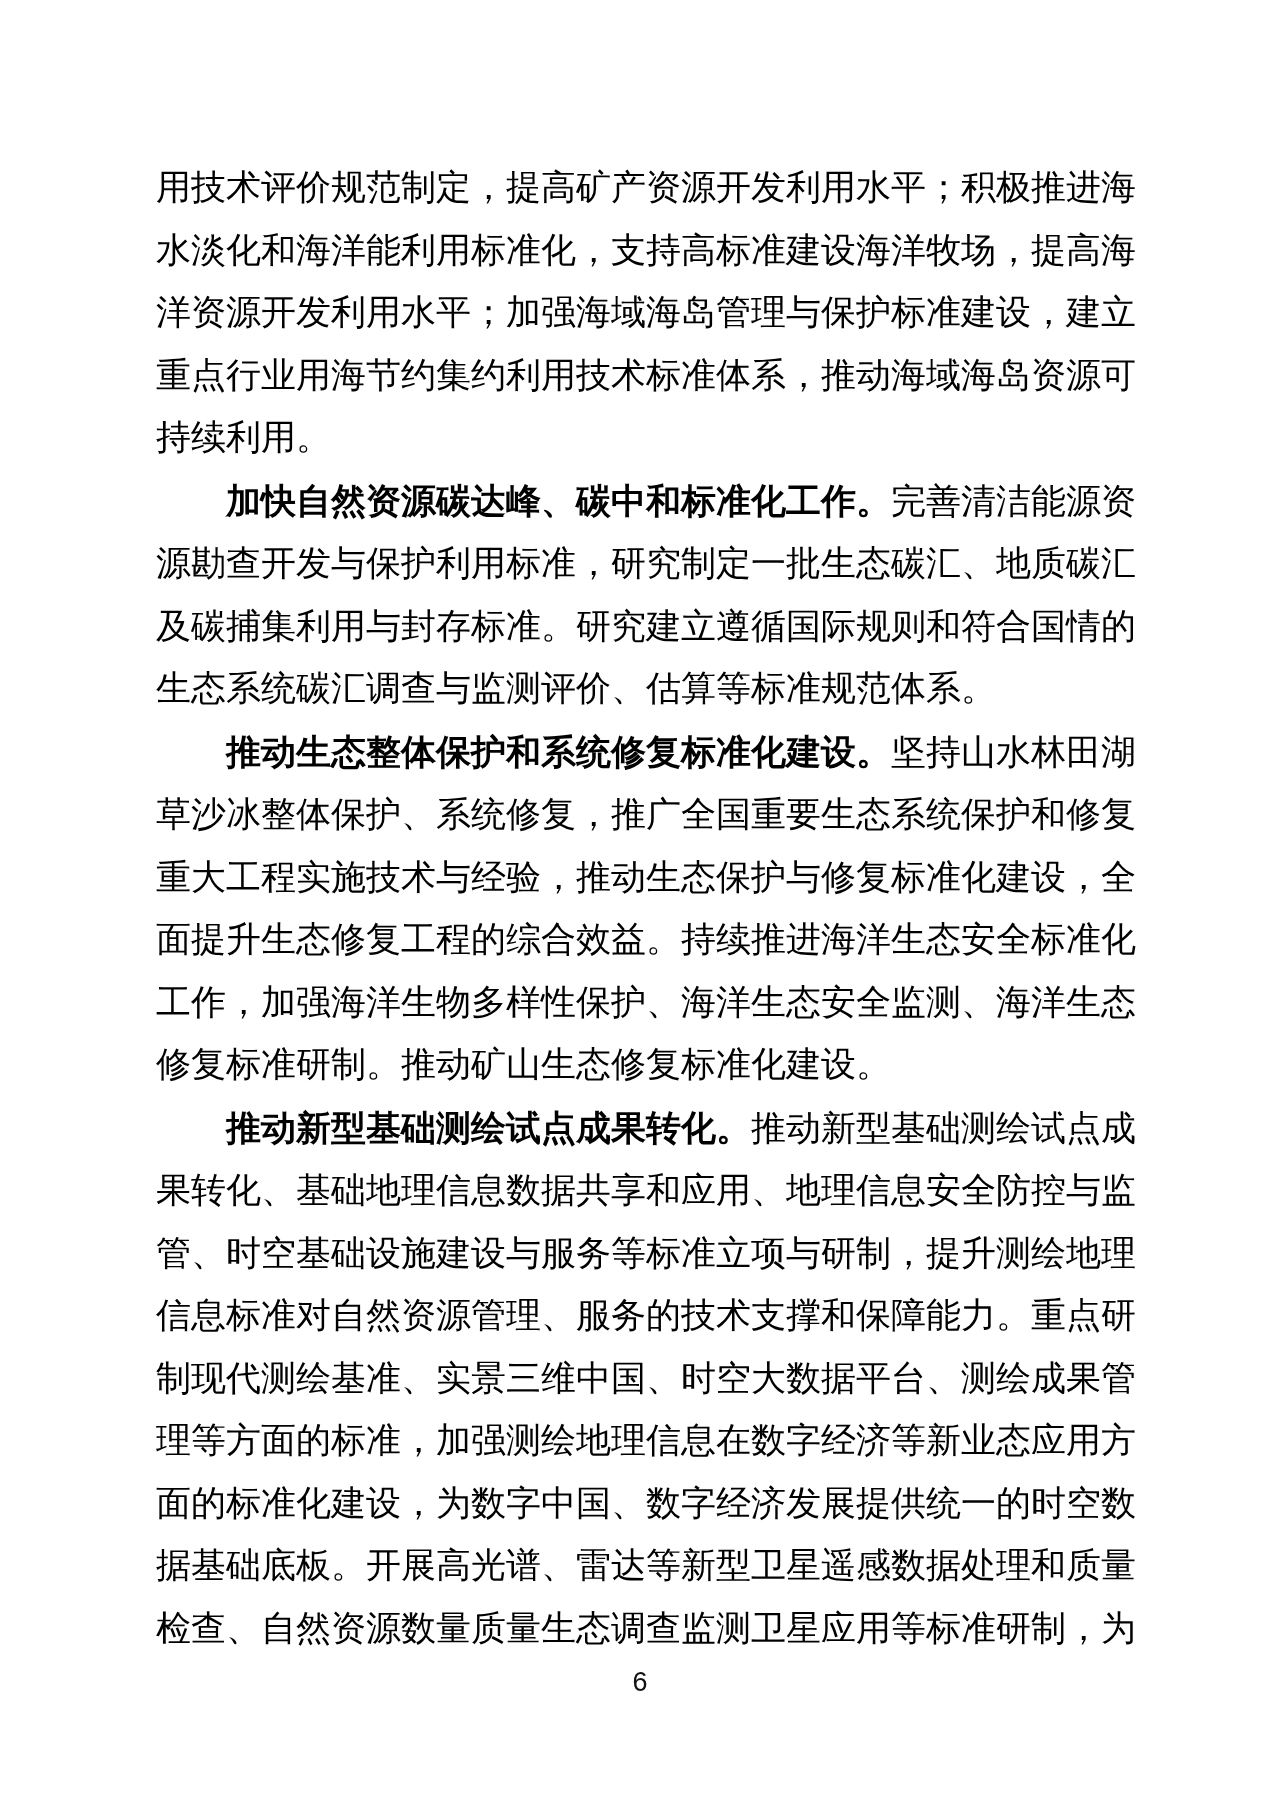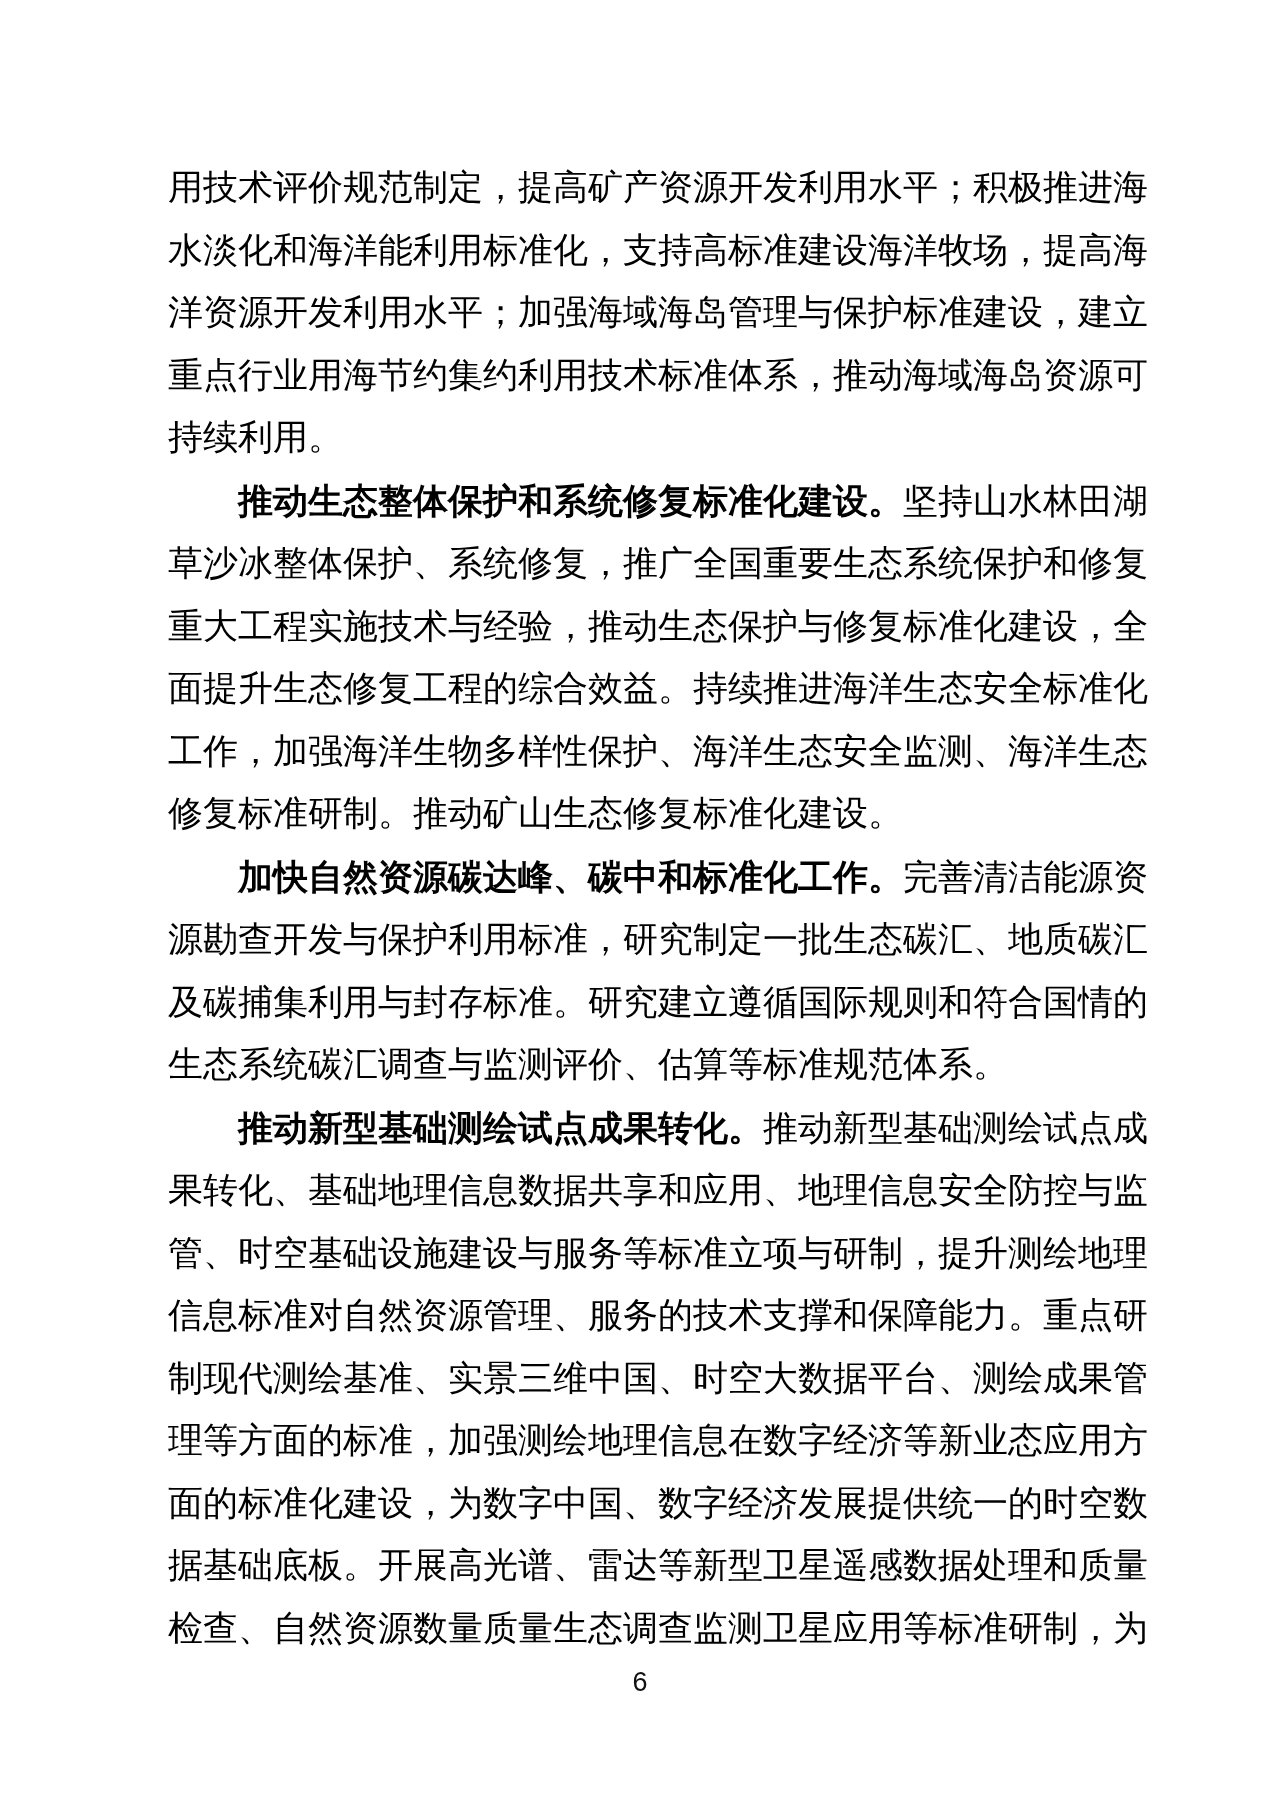--- a/index.html
+++ b/index.html
@@ -11,21 +11,21 @@
     position: relative;
     width: 1280px;
     height: 1810px;
     background: #ffffff;
     color: #000000;
     font-family: "Liberation Serif", "DejaVu Serif", serif;
     overflow: hidden;
   }
   .body-text {
     position: absolute;
-    left: 168px;
+    left: 156px;
     top: 156px;
     width: 980px;
     font-size: 35px;
     line-height: 62.5px;
     text-align: justify;
     text-justify: inter-ideograph;
     letter-spacing: 0;
   }
   .para {
     margin: 0;
@@ -53,23 +53,23 @@
 </style>
 </head>
 <body>
 
 <div class="page">
 
   <div class="body-text">
 
     <p class="para no-indent"><span class="lead"></span><span>用技术评价规范制定，提高矿产资源开发利用水平；积极推进海水淡化和海洋能利用标准化，支持高标准建设海洋牧场，提高海洋资源开发利用水平；加强海域海岛管理与保护标准建设，建立重点行业用海节约集约利用技术标准体系，推动海域海岛资源可持续利用。</span></p>
 
+    <p class="para"><span class="lead">加快自然资源碳达峰、碳中和标准化工作。</span><span>完善清洁能源资源勘查开发与保护利用标准，研究制定一批生态碳汇、地质碳汇及碳捕集利用与封存标准。研究建立遵循国际规则和符合国情的生态系统碳汇调查与监测评价、估算等标准规范体系。</span></p>
+
     <p class="para"><span class="lead">推动生态整体保护和系统修复标准化建设。</span><span>坚持山水林田湖草沙冰整体保护、系统修复，推广全国重要生态系统保护和修复重大工程实施技术与经验，推动生态保护与修复标准化建设，全面提升生态修复工程的综合效益。持续推进海洋生态安全标准化工作，加强海洋生物多样性保护、海洋生态安全监测、海洋生态修复标准研制。推动矿山生态修复标准化建设。</span></p>
-
-    <p class="para"><span class="lead">加快自然资源碳达峰、碳中和标准化工作。</span><span>完善清洁能源资源勘查开发与保护利用标准，研究制定一批生态碳汇、地质碳汇及碳捕集利用与封存标准。研究建立遵循国际规则和符合国情的生态系统碳汇调查与监测评价、估算等标准规范体系。</span></p>
 
     <p class="para"><span class="lead">推动新型基础测绘试点成果转化。</span><span>推动新型基础测绘试点成果转化、基础地理信息数据共享和应用、地理信息安全防控与监管、时空基础设施建设与服务等标准立项与研制，提升测绘地理信息标准对自然资源管理、服务的技术支撑和保障能力。重点研制现代测绘基准、实景三维中国、时空大数据平台、测绘成果管理等方面的标准，加强测绘地理信息在数字经济等新业态应用方面的标准化建设，为数字中国、数字经济发展提供统一的时空数据基础底板。开展高光谱、雷达等新型卫星遥感数据处理和质量检查、自然资源数量质量生态调查监测卫星应用等标准研制，为</span></p>
 
   </div>
 
   <div class="footer">
     <span>6</span>
   </div>
 
 </div>

